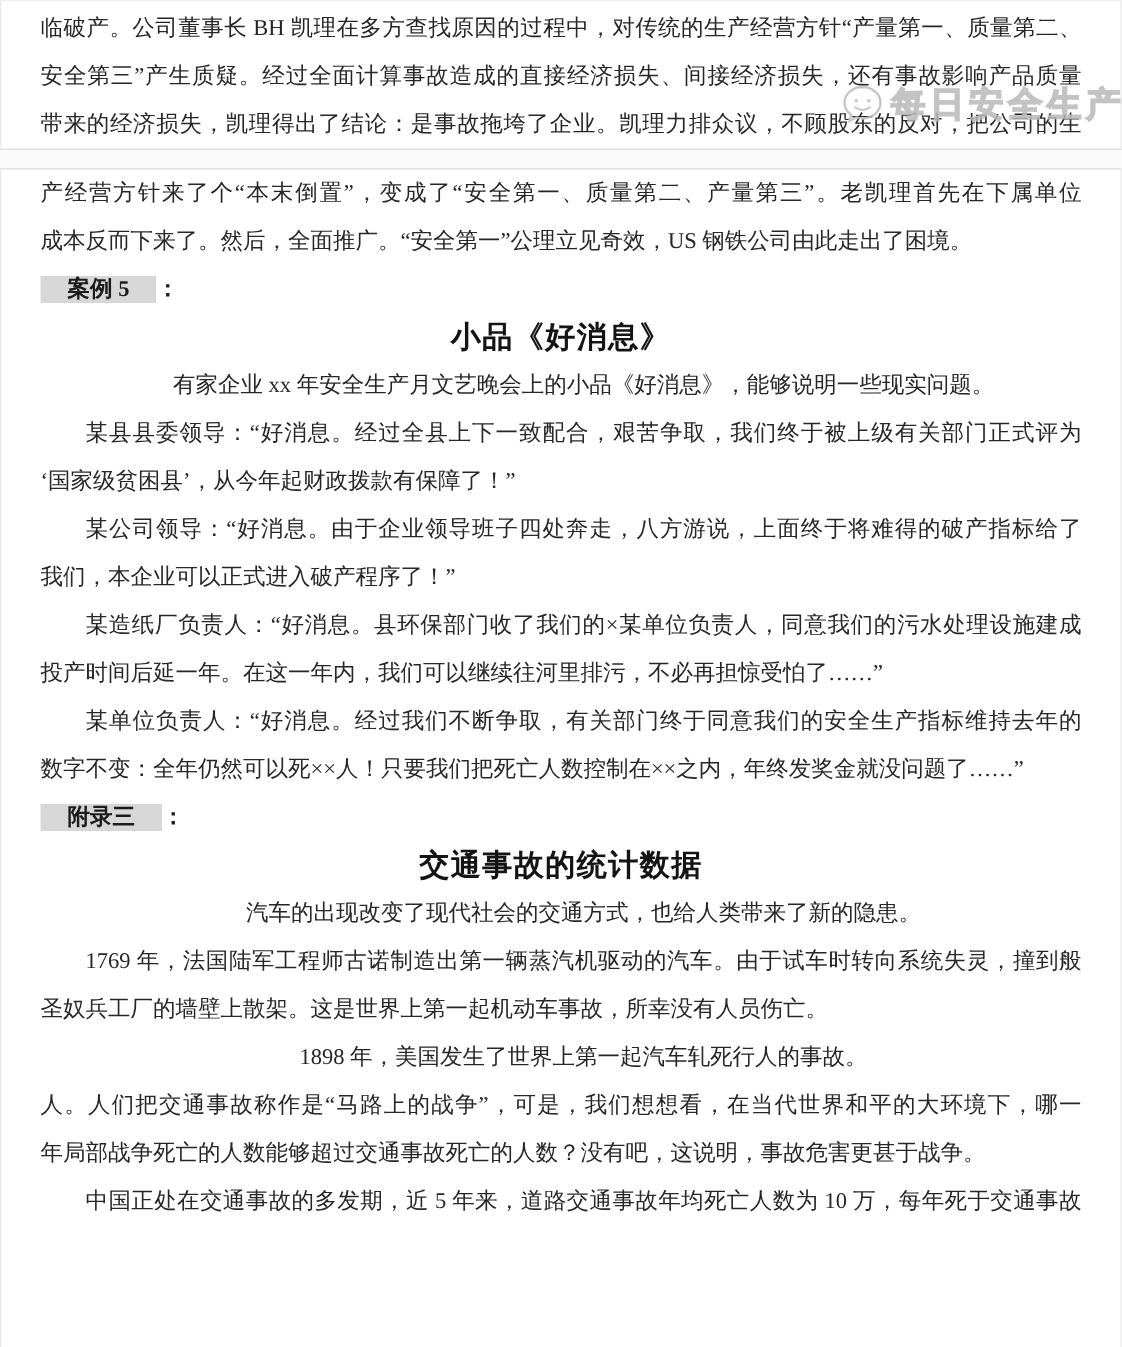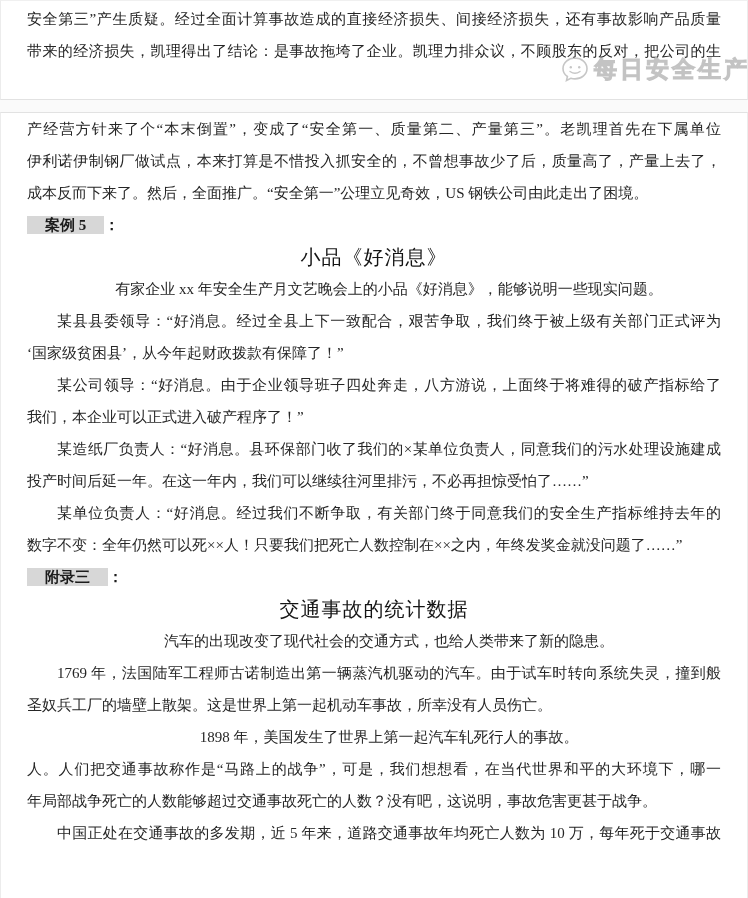--- a/index.html
+++ b/index.html
@@ -54,21 +54,21 @@
   .page p.j {
     white-space: normal;
     text-align: justify;
     text-align-last: justify;
     overflow: hidden;
   }
   .page p.in { text-indent: 2em; text-align: center; }
   .page p.heading {
     text-align: center;
     text-align-last: center;
-    font-weight: normal;
+    font-weight: bold;
     font-size: 20px;
     color: #141414;
     letter-spacing: 1px;
   }
   .page p.label { font-weight: bold; color: #1c1c1c; }
   .hl { background: #d7d7d7; padding: 1px 18px; }
   .watermark {
     position: absolute;
     top: 54px;
     left: 560px;
@@ -87,29 +87,29 @@
     -webkit-text-stroke: 1px #b9b9b9;
     white-space: nowrap;
   }
 </style>
 </head>
 <body>
 
 <div class="canvas">
 
   <section class="page page-1">
+      <p class="j">临破产。公司董事长 BH 凯理在多方查找原因的过程中，对传统的生产经营方针“产量第一、质量第二、</p>
       <p class="j">安全第三”产生质疑。经过全面计算事故造成的直接经济损失、间接经济损失，还有事故影响产品质量</p>
       <p class="j">带来的经济损失，凯理得出了结论：是事故拖垮了企业。凯理力排众议，不顾股东的反对，把公司的生</p>
     </section>
 
   <div class="page-gap"></div>
 
   <section class="page page-2">
       <p class="j">产经营方针来了个“本末倒置”，变成了“安全第一、质量第二、产量第三”。老凯理首先在下属单位</p>
-      <p class="j">伊利诺伊制钢厂做试点，本来打算是不惜投入抓安全的，不曾想事故少了后，质量高了，产量上去了，</p>
       <p>成本反而下来了。然后，全面推广。“安全第一”公理立见奇效，US 钢铁公司由此走出了困境。</p>
       <p class="label"><span class="hl">案例 5</span>：</p>
       <p class="heading">小品《好消息》</p>
       <p class="in">有家企业 xx 年安全生产月文艺晚会上的小品《好消息》，能够说明一些现实问题。</p>
       <p class="in j">某县县委领导：“好消息。经过全县上下一致配合，艰苦争取，我们终于被上级有关部门正式评为</p>
       <p>‘国家级贫困县’，从今年起财政拨款有保障了！”</p>
       <p class="in j">某公司领导：“好消息。由于企业领导班子四处奔走，八方游说，上面终于将难得的破产指标给了</p>
       <p>我们，本企业可以正式进入破产程序了！”</p>
       <p class="in j">某造纸厂负责人：“好消息。县环保部门收了我们的×某单位负责人，同意我们的污水处理设施建成</p>
       <p>投产时间后延一年。在这一年内，我们可以继续往河里排污，不必再担惊受怕了……”</p>

